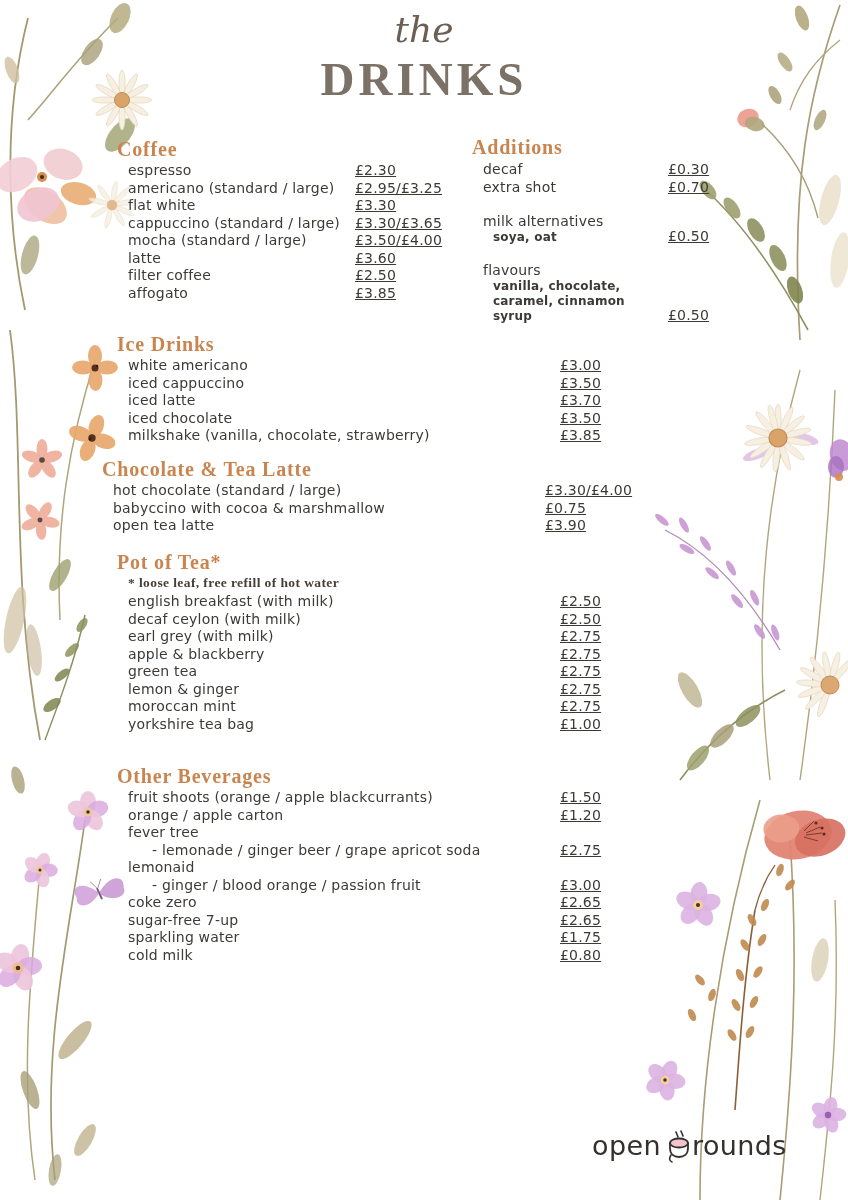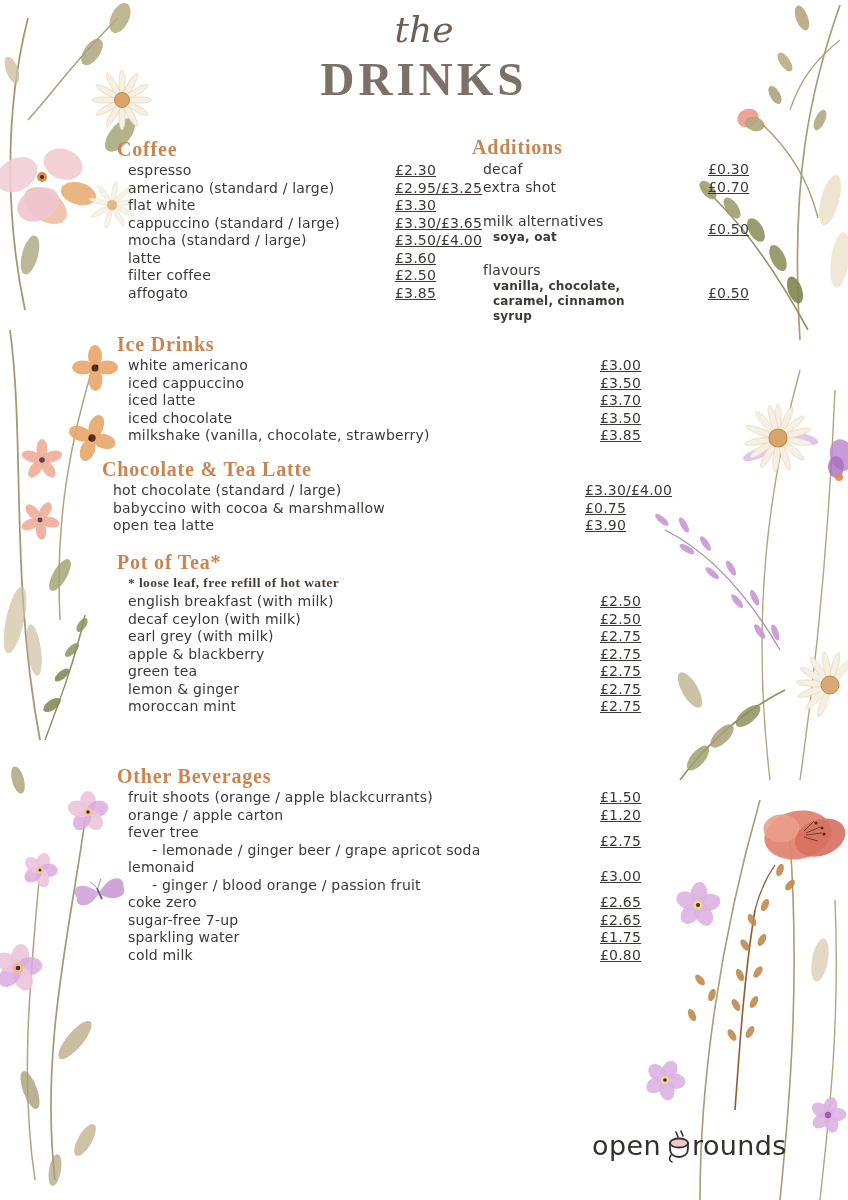--- a/index.html
+++ b/index.html
@@ -20,21 +20,21 @@
     letter-spacing:4px;color:var(--title,#7c7166);line-height:46px;margin-top:2px;
   }
 
   
   .sec{position:absolute;}
   .sec-heading{
     font-family:"Liberation Serif",serif;font-weight:bold;font-size:20px;
     letter-spacing:0.8px;color:var(--heading,#c9854f);line-height:26px;
   }
   .rows{padding-left:11px;}
-  .row{display:flex;align-items:center;gap:40px;}
+  .row{display:flex;align-items:flex-end;}
   .row.gap{margin-top:16px;}
   .cell{width:var(--namew,432px);flex:0 0 var(--namew,432px);}
   .name{font-size:14px;line-height:17.5px;letter-spacing:0.2px;white-space:nowrap;}
   .price{font-size:14px;line-height:17.5px;letter-spacing:0.2px;white-space:nowrap;text-decoration:underline;}
   .subnote{
     font-size:12px;font-weight:bold;line-height:15px;margin-left:10px;
     letter-spacing:0.2px;width:175px;white-space:normal;
   }
   .subline{font-size:14px;line-height:17.5px;letter-spacing:0.2px;margin-left:24px;white-space:nowrap;}
   .sec-note{
@@ -685,20 +685,27 @@
         </div>
 
         <div class="row">
           <div class="cell">
             <div class="name">moroccan mint</div>
 
             </div>
           <div class="price">£2.75</div>
         </div>
 
+        <div class="row">
+          <div class="cell">
+            <div class="name">yorkshire tea bag</div>
+
+            </div>
+          <div class="price">£1.00</div>
+        </div>
       </div>
   </div>
 
   <div class="sec" style="left:117px;top:763px;width:640px">
     <div class="sec-heading">Other Beverages</div>
     <div class="rows">
 
         <div class="row">
           <div class="cell">
             <div class="name">fruit shoots (orange / apple blackcurrants)</div>

